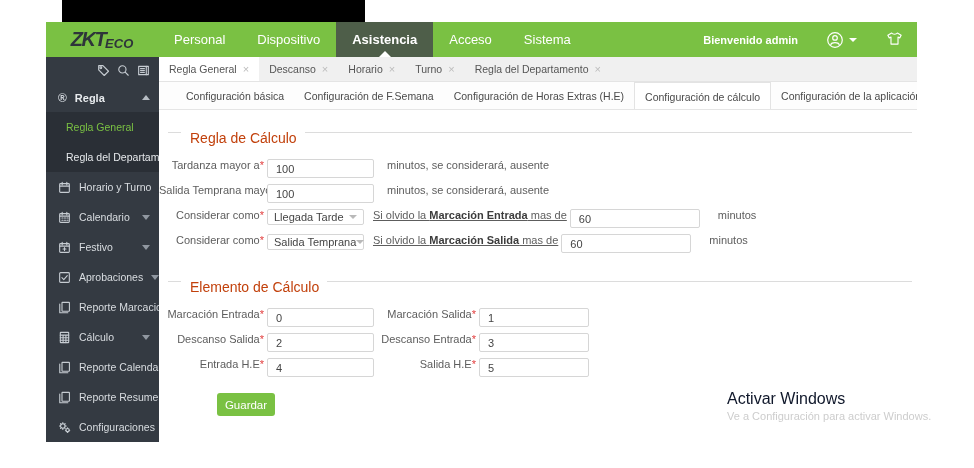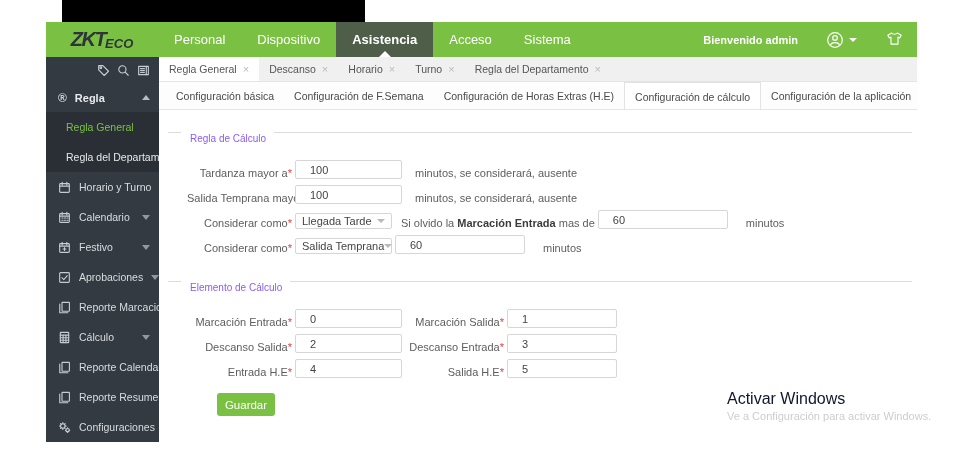--- a/index.html
+++ b/index.html
@@ -42,44 +42,44 @@
   .side-sub.active { color:#7ac143; }
   .side-item { height:30px; display:flex; align-items:center; gap:8px; padding:0 9px 0 12px; cursor:pointer; font-size:10.5px; white-space:nowrap; }
   .side-item .si { display:flex; align-items:center; flex-shrink:0; }
 
   
   .main { flex:1; min-width:0; display:flex; flex-direction:column; background:#fff; }
   .tabbar { height:25px; background:#f0f0f0; display:flex; border-bottom:1px solid #e4e4e4; overflow:hidden; }
   .tab { display:flex; align-items:center; gap:6px; padding:0 10px; font-size:10.5px; color:#555; cursor:pointer; white-space:nowrap; }
   .tab.active { background:#ffffff; }
   .tab-x { color:#bcbcbc; font-size:11px; cursor:pointer; }
-  .subtabs { height:28px; background:#fdfdfd; display:flex; border-bottom:1px solid #e5e5e5; overflow:hidden; padding-left:7px; }
+  .subtabs { height:28px; background:#fdfdfd; display:flex; border-bottom:1px solid #e5e5e5; overflow:hidden; padding-left:17px; }
   .subtab { display:flex; align-items:center; padding:0 10px; font-size:10.5px; color:#4a4a4a; cursor:pointer; white-space:nowrap; }
   .subtab.active { background:#fff; border:1px solid #e3e3e3; border-bottom:none; margin-bottom:-1px; }
 
   .content { flex:1; position:relative; padding-top:13px; font-size:11px; color:#5d5d5d; }
   .legend { display:flex; align-items:center; padding-left:9px; padding-right:5px; height:18px; }
   .legend .dash { width:13px; height:1px; background:#dcdcdc; }
-  .legend .ltext { color:#8b5cf6; font-size:10px; margin:12px 8px 0 9px; white-space:nowrap; }
+  .legend .ltext { color:#c2410c; font-size:14px; margin:12px 8px 0 9px; white-space:nowrap; }
   .legend .line { flex:1; height:1px; background:#dcdcdc; }
 
   .rows { margin-top:18px; }
-  .frow { display:flex; align-items:flex-end; height:20px; margin-bottom:5px;margin-left:28px; }
+  .frow { display:flex; align-items:flex-start; height:20px; margin-bottom:5px; }
   .flabel { width:105px; text-align:right; flex-shrink:0; white-space:nowrap; }
   .flabel2 { width:102px; text-align:right; flex-shrink:0; white-space:nowrap; }
   .star { color:#e23c3c; }
   input.txt { height:19px; border:1px solid #d6d6d6; border-radius:2px; font:11px "Liberation Sans", sans-serif; color:#444;
-              padding:0 14px; margin-left:3px; background:#fff; outline:none; }
+              padding:0 8px; margin-left:3px; background:#fff; outline:none; }
   .in-sm { width:107px; }
   .in-md { width:130px; }
   .in-el { width:110px; }
   .sel { width:97px; height:16px; border:1px solid #d6d6d6; border-radius:2px; display:flex; align-items:center; justify-content:space-between;
          padding:0 6px; margin-left:3px; color:#444; cursor:pointer; background:#fff; white-space:nowrap; }
   .sel-caret { width:0; height:0; border-left:4px solid transparent; border-right:4px solid transparent; border-top:4px solid #b9b9b9; }
-  .sentence { margin-left:9px; white-space:nowrap; }
+  .sentence { margin-left:9px; white-space:nowrap;text-decoration:underline; }
   .sentence b { color:#3c3c3c; }
   .suffix { margin-left:13px; white-space:nowrap; }
   .suffix2 { margin-left:18px; white-space:nowrap; }
 
   .save-btn { margin:10px 0 0 58px; width:58px; height:23px; background:#7ac143; border:none; border-radius:3px;
               color:#fff; font:11.5px "Liberation Sans", sans-serif; cursor:pointer; }
 
   .watermark { position:absolute; left:727px; top:390px; text-align:left; }
   .wm1 { font-size:16px; color:#0f172a; }
   .wm2 { font-size:11px; color:#cdcdcd; margin-top:2px;text-align:right; }
@@ -312,20 +312,21 @@
               <span class="sentence"><span>Si olvido la </span><b>Marcación Entrada</b><span> mas de</span></span>
               <input class="txt in-md" type="text" value="60" style="">
               <span class="suffix2">minutos</span>
             </div>
             <div class="frow">
               <span class="flabel"><span>Considerar como</span><span class="star">*</span></span>
               <span class="sel">
                 <span>Salida Temprana</span>
                 <span class="sel-caret"></span>
               </span>
+              <span class="sentence"><span>Si olvido la </span><b>Marcación Salida</b><span> mas de</span></span>
               <input class="txt in-md" type="text" value="60" style="">
               <span class="suffix2">minutos</span>
             </div>
           </div>
 
           <div class="legend" style="margin-top:18px;">
             <span class="dash"></span>
             <span class="ltext">Elemento de Cálculo</span>
             <span class="line"></span>
           </div>

